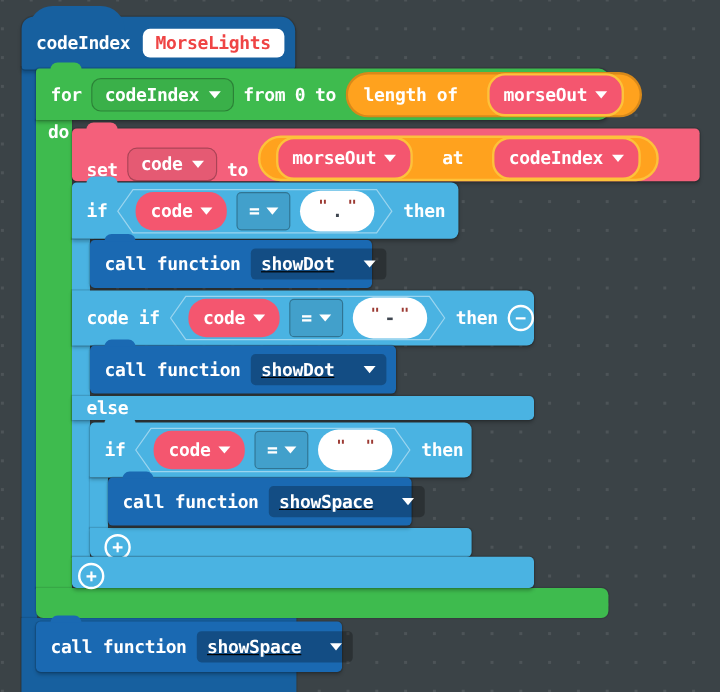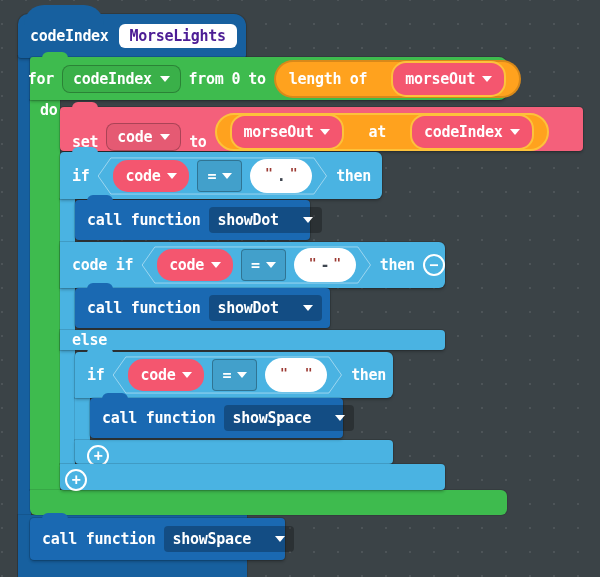--- a/index.html
+++ b/index.html
@@ -15,28 +15,28 @@
        padding-left:12px; gap:8px; border-radius:4px;
        box-shadow:0 0 0 1px rgba(0,0,0,0.12), 0 2px 3px rgba(0,0,0,0.22);}
   .bare{position:absolute; box-sizing:border-box;
         box-shadow:0 0 0 1px rgba(0,0,0,0.10);}
   .t{color:#fff; white-space:pre;}
   .bump::before{content:""; position:absolute; top:-5px; left:12px; width:26px; height:6px;
         background:inherit; border-radius:6px 6px 0 0;}
   
   .fnavy{background:#17609F;}
   .call{background:#1A69B2;}
-  .green{background:#3EBB4E;justify-content:center;}
+  .green{background:#3EBB4E;}
   .pink{background:#F4607B;align-items:flex-end;}
   .lblue{background:#4AB3E2;}
   
   #fn-hat{border-radius:10px 12px 3px 3px;}
   #fn-hat::before{content:""; position:absolute; top:-9px; left:6px; width:80px; height:20px;
         background:inherit; border-radius:40px 40px 0 0;}
-  .namefield{background:#fff; border-radius:6px; padding:3px 11px; color:#4c1d95;}
+  .namefield{background:#fff; border-radius:6px; padding:3px 11px; color:#ef4444;}
   
   .dfield{display:flex; align-items:center; gap:8px; padding:4px 10px; border-radius:8px;
         background:rgba(0,0,0,0.06); border:1.5px solid rgba(0,0,0,0.26);}
   
   .opill{background:#FFA21E; border-radius:19px; height:38px; display:flex; align-items:center;
         gap:24px; padding:0 13px; border:2px solid #FDC23B; box-sizing:border-box;}
   .opill.noring{border-color:rgba(0,0,0,0.15);}
   .vpill{background:#F4566F; border-radius:15px; height:30px; display:flex; align-items:center;
         gap:7px; padding:16px 12px; box-sizing:border-box;}
   .ring{border:2px solid #FDC23B;}
@@ -45,21 +45,21 @@
   .hex svg{position:absolute; inset:0; width:100%; height:100%; overflow:visible;}
   .eq{display:flex; align-items:center; gap:6px; padding:0 9px; height:30px;
       background:rgba(0,0,0,0.10); border:1px solid rgba(0,0,0,0.28); border-radius:4px;}
   .sval{background:#fff; border-radius:17px; height:34px; min-width:62px; display:flex;
       align-items:center; justify-content:center; gap:4px; box-sizing:border-box;}
   .q{color:#9C3A33; font-size:13px; transform:translateY(-3px);}
   .ch{color:#3F4650; min-width:9px; text-align:center;}
   .arr{width:0; height:0; border-left:5px solid transparent; border-right:5px solid transparent;
       border-top:6px solid #fff;}
   .cfield{display:flex; align-items:center; gap:24px; background:rgba(0,0,0,0.26);
-      border-radius:4px; padding:4px 9px;}
+      border-radius:4px; padding:4px 9px;text-decoration:underline;}
   .circ{width:22px; height:22px; box-sizing:border-box; border:2px solid #fff; border-radius:50%;
       display:flex; align-items:center; justify-content:center; color:#fff; font-size:15px; line-height:1;}
 </style>
 </head>
 <body>
 
 <div id="stage">
 
   <div class="bare fnavy" style="left:18px;top:56px;width:13px;height:521px;"></div>
   <div class="bare fnavy" style="left:18px;top:515px;width:229px;height:62px;"></div>

